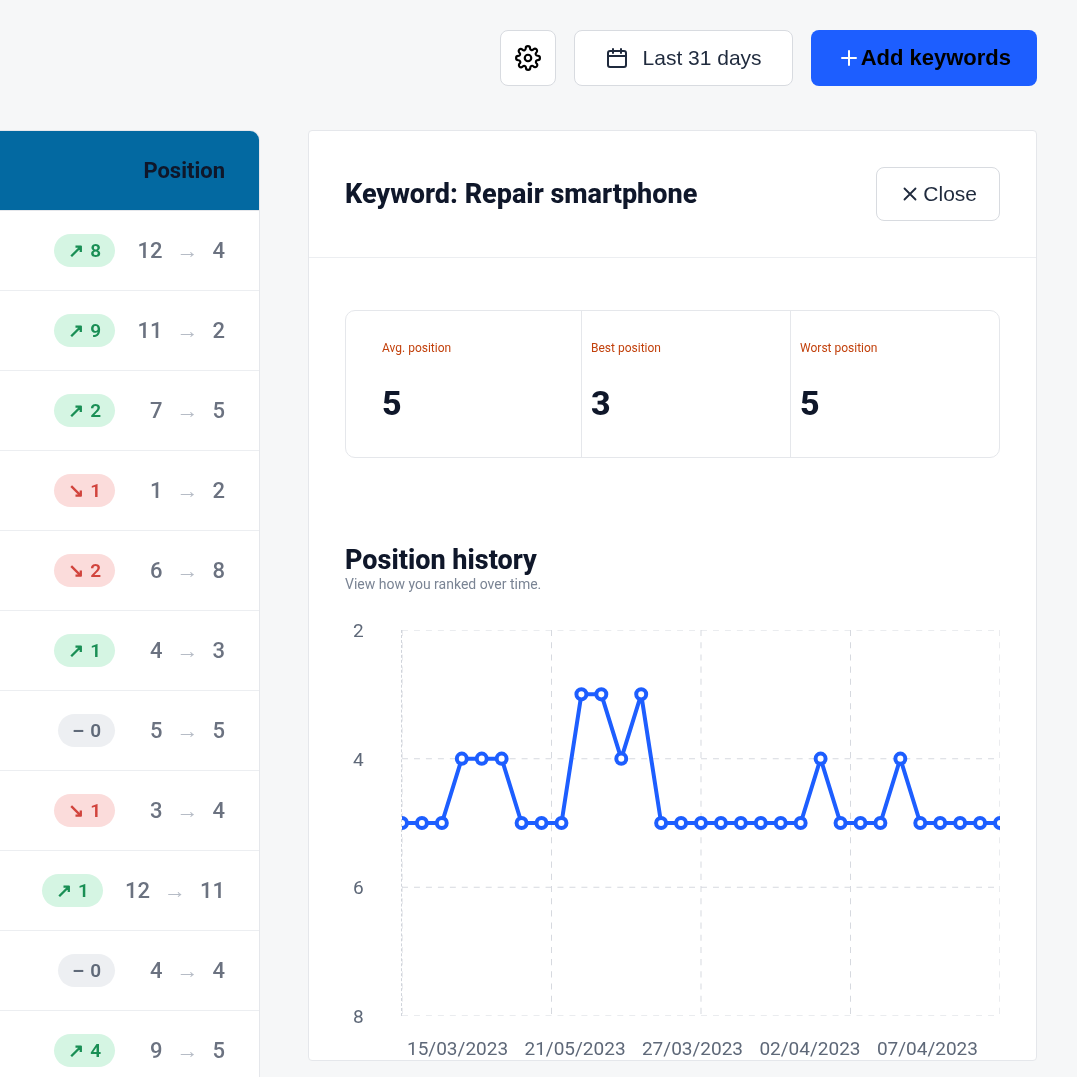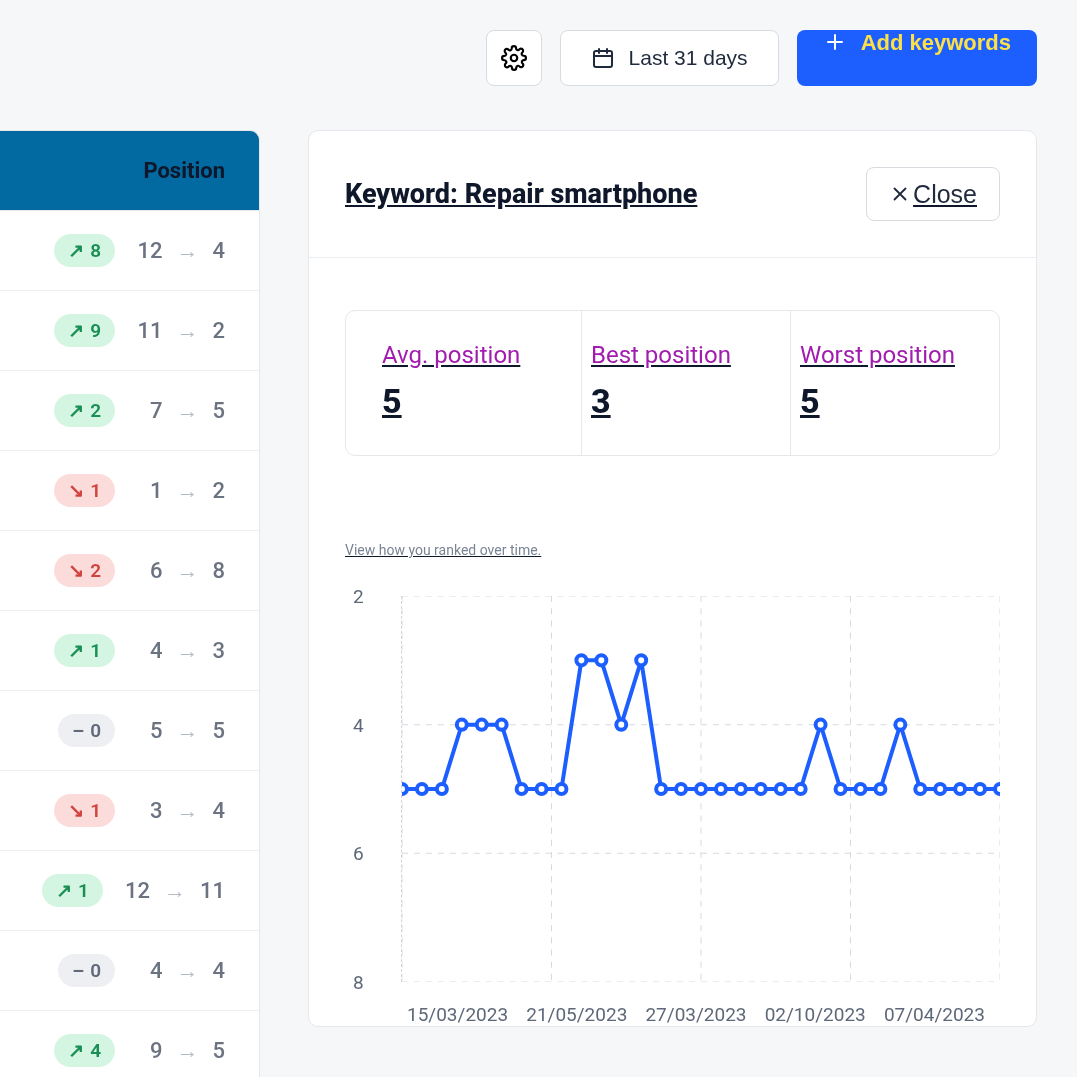--- a/index.html
+++ b/index.html
@@ -39,24 +39,23 @@
     gap: 14px;
     cursor: pointer;
     font-size: 21px;
     color: #1f2a3d;
   }
   .add-btn {
     height: 56px;
     border: none;
     border-radius: 8px;
     background: #1d5eff;
-    color: #fde047;
-    display: flex; 
+    color: #000000;
+    display: flex; align-items: center;
     padding: 0 26px;
-    gap: 14px;
     cursor: pointer;
     font-size: 22px;
     font-weight: 600;
   }
 
   
   .layout { display: flex; gap: 48px; align-items: flex-start; }
 
   
   .left-panel {
@@ -105,51 +104,50 @@
     text-align: right;
     display: inline-flex; align-items: center; justify-content: flex-end; gap: 14px;
   }
   .pos-change .chg-arrow { color: #b6bcc6; }
 
   
   .detail {
     flex: 1;
     background: #fff;
     border: 1px solid #e5e7eb;
-    border-radius: 10px;
+    border-radius: 4px;
     margin-right: 40px;
     padding: 0;
-    text-decoration: underline;
   }
   .detail-head {
     display: flex; align-items: center; justify-content: space-between;
     padding: 36px 36px 36px 36px;
     border-bottom: 1px solid #eceef1;
   }
   .detail-title { font-size: 27px; font-weight: 800; color: #0f172a; }
   .close-btn {
     display: flex; align-items: center; gap: 2px;
     border: 1px solid #d8dbe0; background: #fff;
     border-radius: 8px; height: 54px;
     padding: 16px 22px;
-    font-size: 25px; color: #1f2a3d;
+    font-size: 21px; color: #1f2a3d;
     cursor: pointer;
   }
 
   .stats-row {
     display: flex; margin: 52px 36px 0 36px;
     border: 1px solid #e5e7eb; border-radius: 10px;
     overflow: hidden;
   }
   .stat {
     flex: 1;
     padding: 30px 36px 34px 36px;
   }
   .stat + .stat { border-left: 1px solid #e5e7eb; padding-left: 9px; }
-  .stat-label { font-size: 24px; color: #a21caf; margin-bottom: 12px; }
+  .stat-label { font-size: 12px; color: #c2410c; margin-bottom: 28px; }
   .stat-value { font-size: 34px; font-weight: 800; color: #0f172a; }
 
   .history {
     padding: 86px 36px 0 36px;
   }
   .history-title { font-size: 27px; font-weight: 800; color: #0f172a; }
   .history-sub   { font-size: 14px; color: #7a8494; }
 
   .chart-wrap {
     position: relative;
@@ -158,21 +156,21 @@
   }
   .y-label {
     position: absolute;
     left: 8px;
     font-size: 19px;
     color: #5e6878;
     transform: translateY(-50%);
   }
   .x-labels {
     position: absolute;
-    bottom: 0; left: 56px; right: 9px;
+    bottom: 0; left: 56px; right: 16px;
     display: flex; justify-content: space-between;
     font-size: 19px; color: #5e6878;
     padding: 0 6px;
   }
   .plot {
     position: absolute;
     left: 56px; right: 0; top: 0; bottom: 44px;
     border-left: 1px dashed #d0d4db;
   }
   .plot svg { width: 100%; height: 100%; display: block; }
@@ -360,20 +358,21 @@
         <div class="stat-label">Best position</div>
         <div class="stat-value">3</div>
       </div>
       <div class="stat">
         <div class="stat-label">Worst position</div>
         <div class="stat-value">5</div>
       </div>
     </div>
 
     <div class="history">
+      <div class="history-title">Position history</div>
       <div class="history-sub">View how you ranked over time.</div>
 
       <div class="chart-wrap">
         <div id="y-labels"></div>
         <div class="plot">
             <svg id="plot-svg" viewBox="0 0 600 380" preserveAspectRatio="none">
               <line x1="0" x2="600" y1="0" y2="0" class="grid-h"></line>
               <line x1="0" x2="600" y1="126.66666666666666" y2="126.66666666666666" class="grid-h"></line>
               <line x1="0" x2="600" y1="253.33333333333331" y2="253.33333333333331" class="grid-h"></line>
               <line x1="0" x2="600" y1="380" y2="380" class="grid-h"></line>
@@ -413,21 +412,21 @@
               <circle cx="540" cy="190" r="5" class="series-pt"></circle>
               <circle cx="560" cy="190" r="5" class="series-pt"></circle>
               <circle cx="580" cy="190" r="5" class="series-pt"></circle>
               <circle cx="600" cy="190" r="5" class="series-pt"></circle>
             </svg>
           </div>
         <div class="x-labels" id="x-labels">
             <span>15/03/2023</span>
             <span>21/05/2023</span>
             <span>27/03/2023</span>
-            <span>02/10/2023</span>
+            <span>02/04/2023</span>
             <span>07/04/2023</span>
           </div>
       <div class="y-label" style="top: 0px;">2</div>
           <div class="y-label" style="top: 128.667px;">4</div>
           <div class="y-label" style="top: 257.333px;">6</div>
           <div class="y-label" style="top: 386px;">8</div>
         </div>
     </div>
   </div>
 

